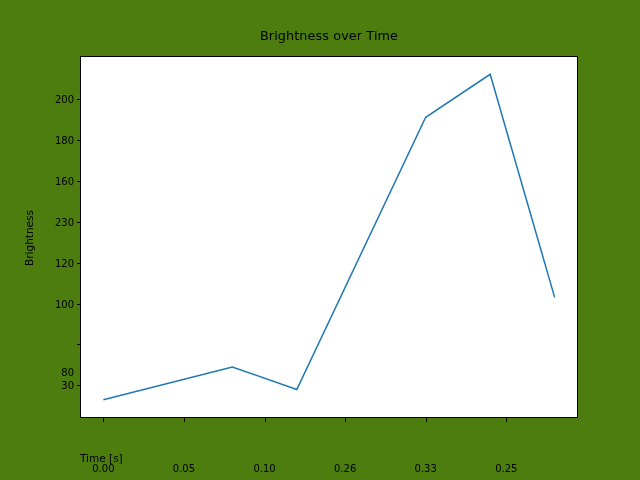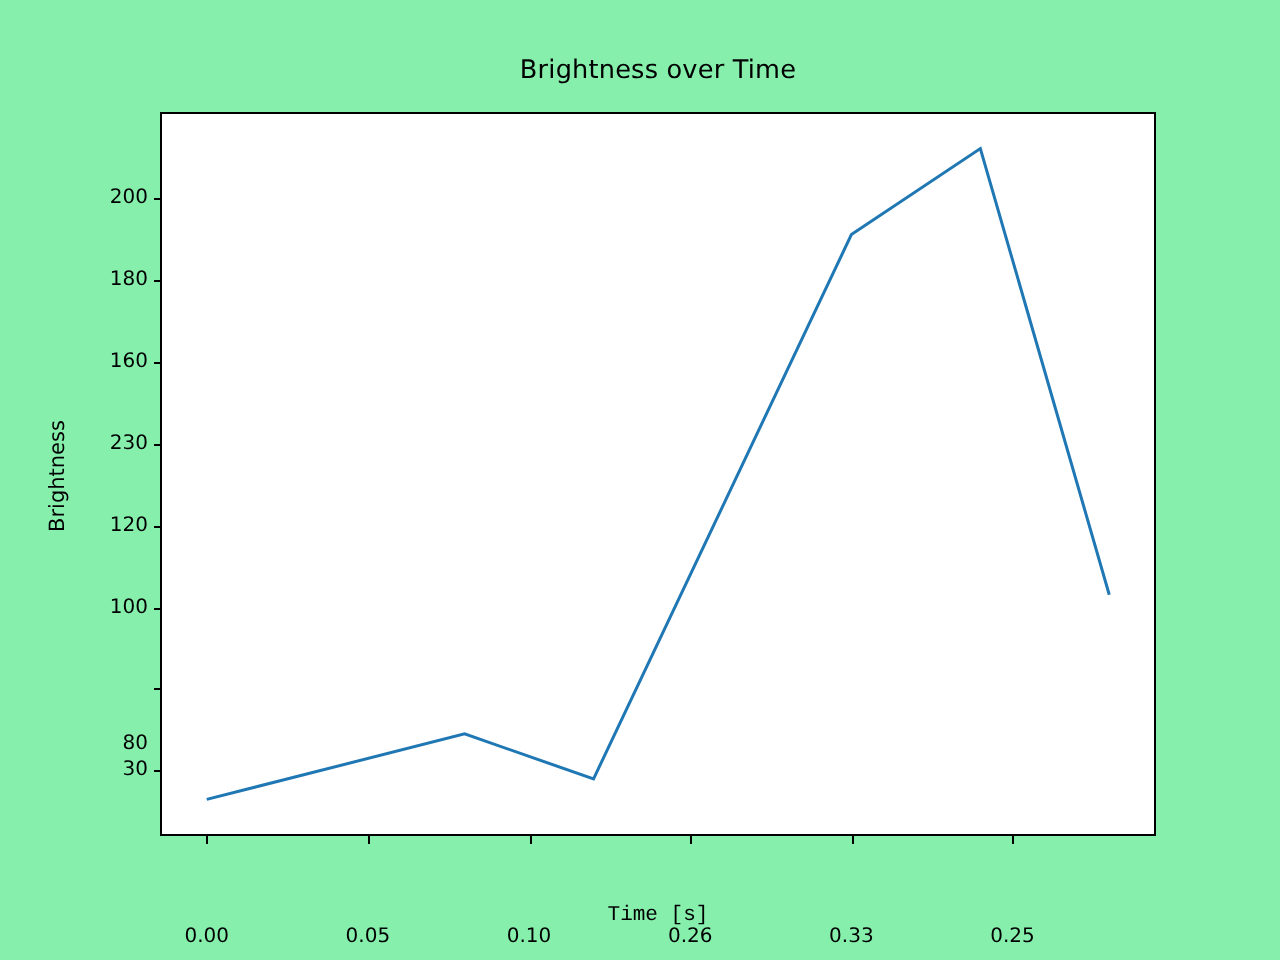--- a/index.html
+++ b/index.html
@@ -4,21 +4,21 @@
 <style>
   html, body {
     margin: 0;
     padding: 0;
     background: #ffffff;
   }
   #figure {
     position: relative;
     width: 640px;
     height: 480px;
-    background: #86efac;
+    background: #4d7c0f;
     font-family: "DejaVu Sans", sans-serif;
     overflow: hidden;
   }
   
   #chart-title {
     position: absolute;
     left: 80px;
     top: 28px;
     width: 498px;
     text-align: center;
@@ -77,24 +77,22 @@
     transform: translateY(-50%);
     white-space: nowrap;
     text-align: right;
   }
   
   #xlabel {
     position: absolute;
     left: 80px;
     top: 452px;
     width: 498px;
-    text-align: center;
     font-size: 10.5px;
     color: #000000;
-    font-family: Liberation Mono, monospace;
   }
   #ylabel {
     position: absolute;
     left: 0px;
     top: 0px;
     width: 362px;
     height: 14px;
     line-height: 14px;
     text-align: center;
     font-size: 10.5px;

